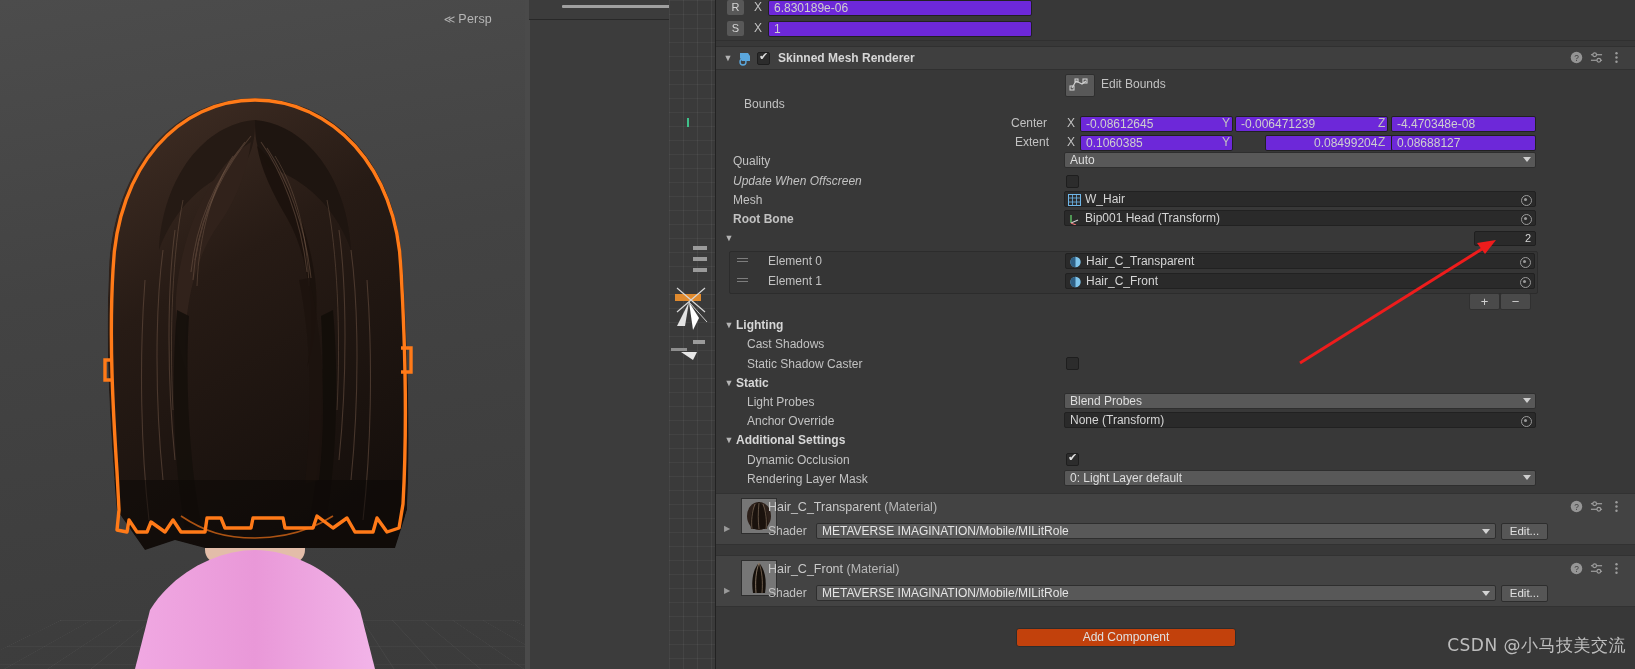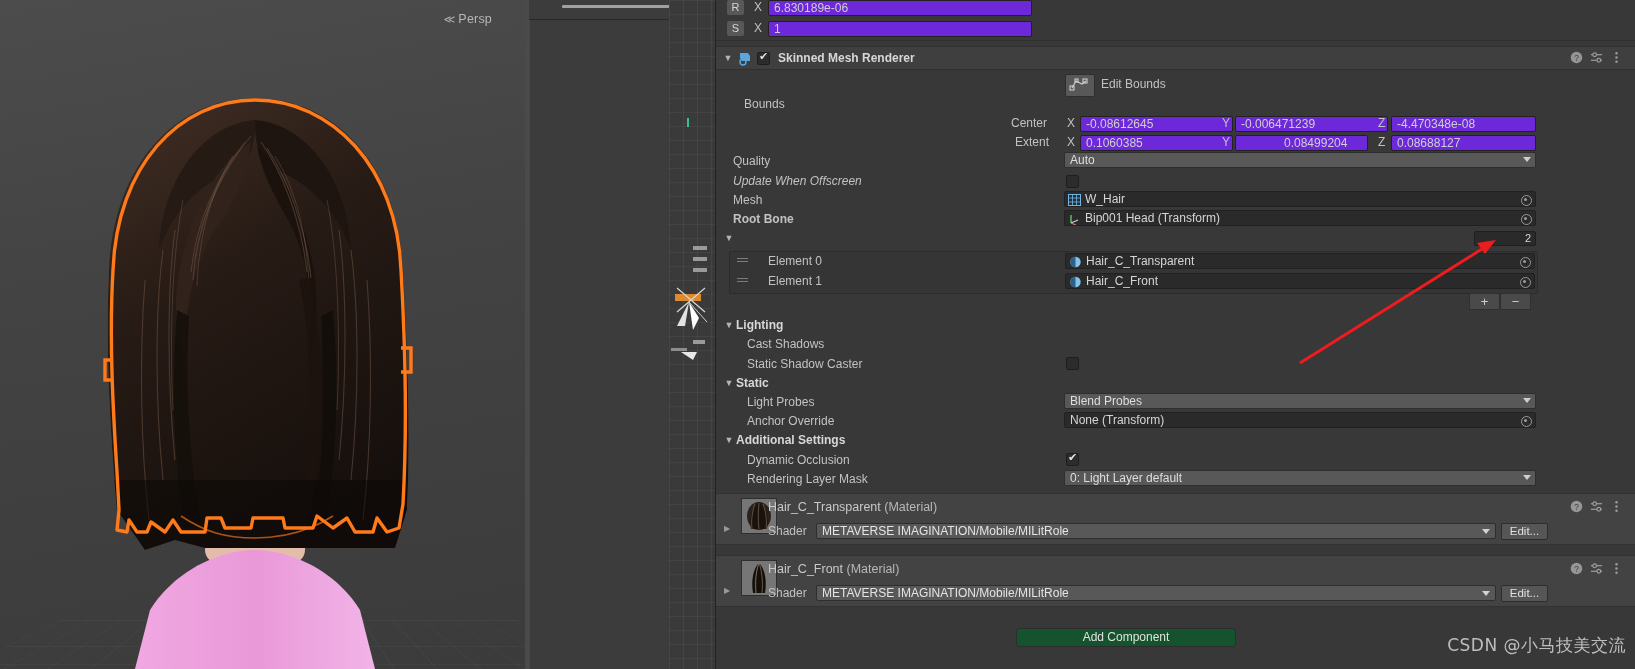--- a/index.html
+++ b/index.html
@@ -191,21 +191,21 @@
     position:absolute; height:16px; background:#585858; border:1px solid #2e2e2e;
     border-radius:2px; color:#e4e4e4; font-size:12px; line-height:14px;
     padding-left:5px; box-sizing:border-box; white-space:nowrap; overflow:hidden;
   }
   .edit-btn {
     position:absolute; height:17px; background:#565656; border:1px solid #2d2d2d;
     border-radius:2px; color:#e0e0e0; font-size:11.5px; line-height:15px;
     text-align:center; box-sizing:border-box;
   }
   .add-comp {
-    position:absolute; height:19px; background:#14532d; border:1px solid #2d2d2d;
+    position:absolute; height:19px; background:#c2410c; border:1px solid #2d2d2d;
     border-radius:3px; color:#e0e0e0; font-size:12px; line-height:17px;
     text-align:center; box-sizing:border-box;
   }
 
   
   #annotation { position:absolute; left:715px; top:0; pointer-events:none; }
 
   
   #watermark {
     position:absolute; right:9px; bottom:12px;
@@ -439,21 +439,21 @@
       <div class="field" style="left:519px; width:153px;">-0.006471239</div>
       <div class="axis" style="left:662px;">Z</div>
       <div class="field" style="left:675px; width:145px;">-4.470348e-08</div>
     </div>
 
     <div class="row" style="position:absolute; top:133px; width:920px;">
       <div class="lbl" style="left:299px;">Extent</div>
       <div class="axis" style="left:351px;">X</div>
       <div class="field" style="left:364px; width:153px;">0.1060385</div>
       <div class="axis" style="left:506px;">Y</div>
-      <div class="field" style="left:519px; width:133px;padding-left:48px;">0.08499204</div>
+      <div class="field" style="left:549px; width:133px;padding-left:48px;">0.08499204</div>
       <div class="axis" style="left:662px;">Z</div>
       <div class="field" style="left:675px; width:145px;">0.08688127</div>
     </div>
 
     <div class="row" style="position:absolute; top:152px; width:920px;">
       <div class="lbl" style="left:17px;">Quality</div>
       <div class="dropdown" style="left:348px; width:472px;">
         <span>Auto</span>
         <span class="caret"></span>
       </div>

